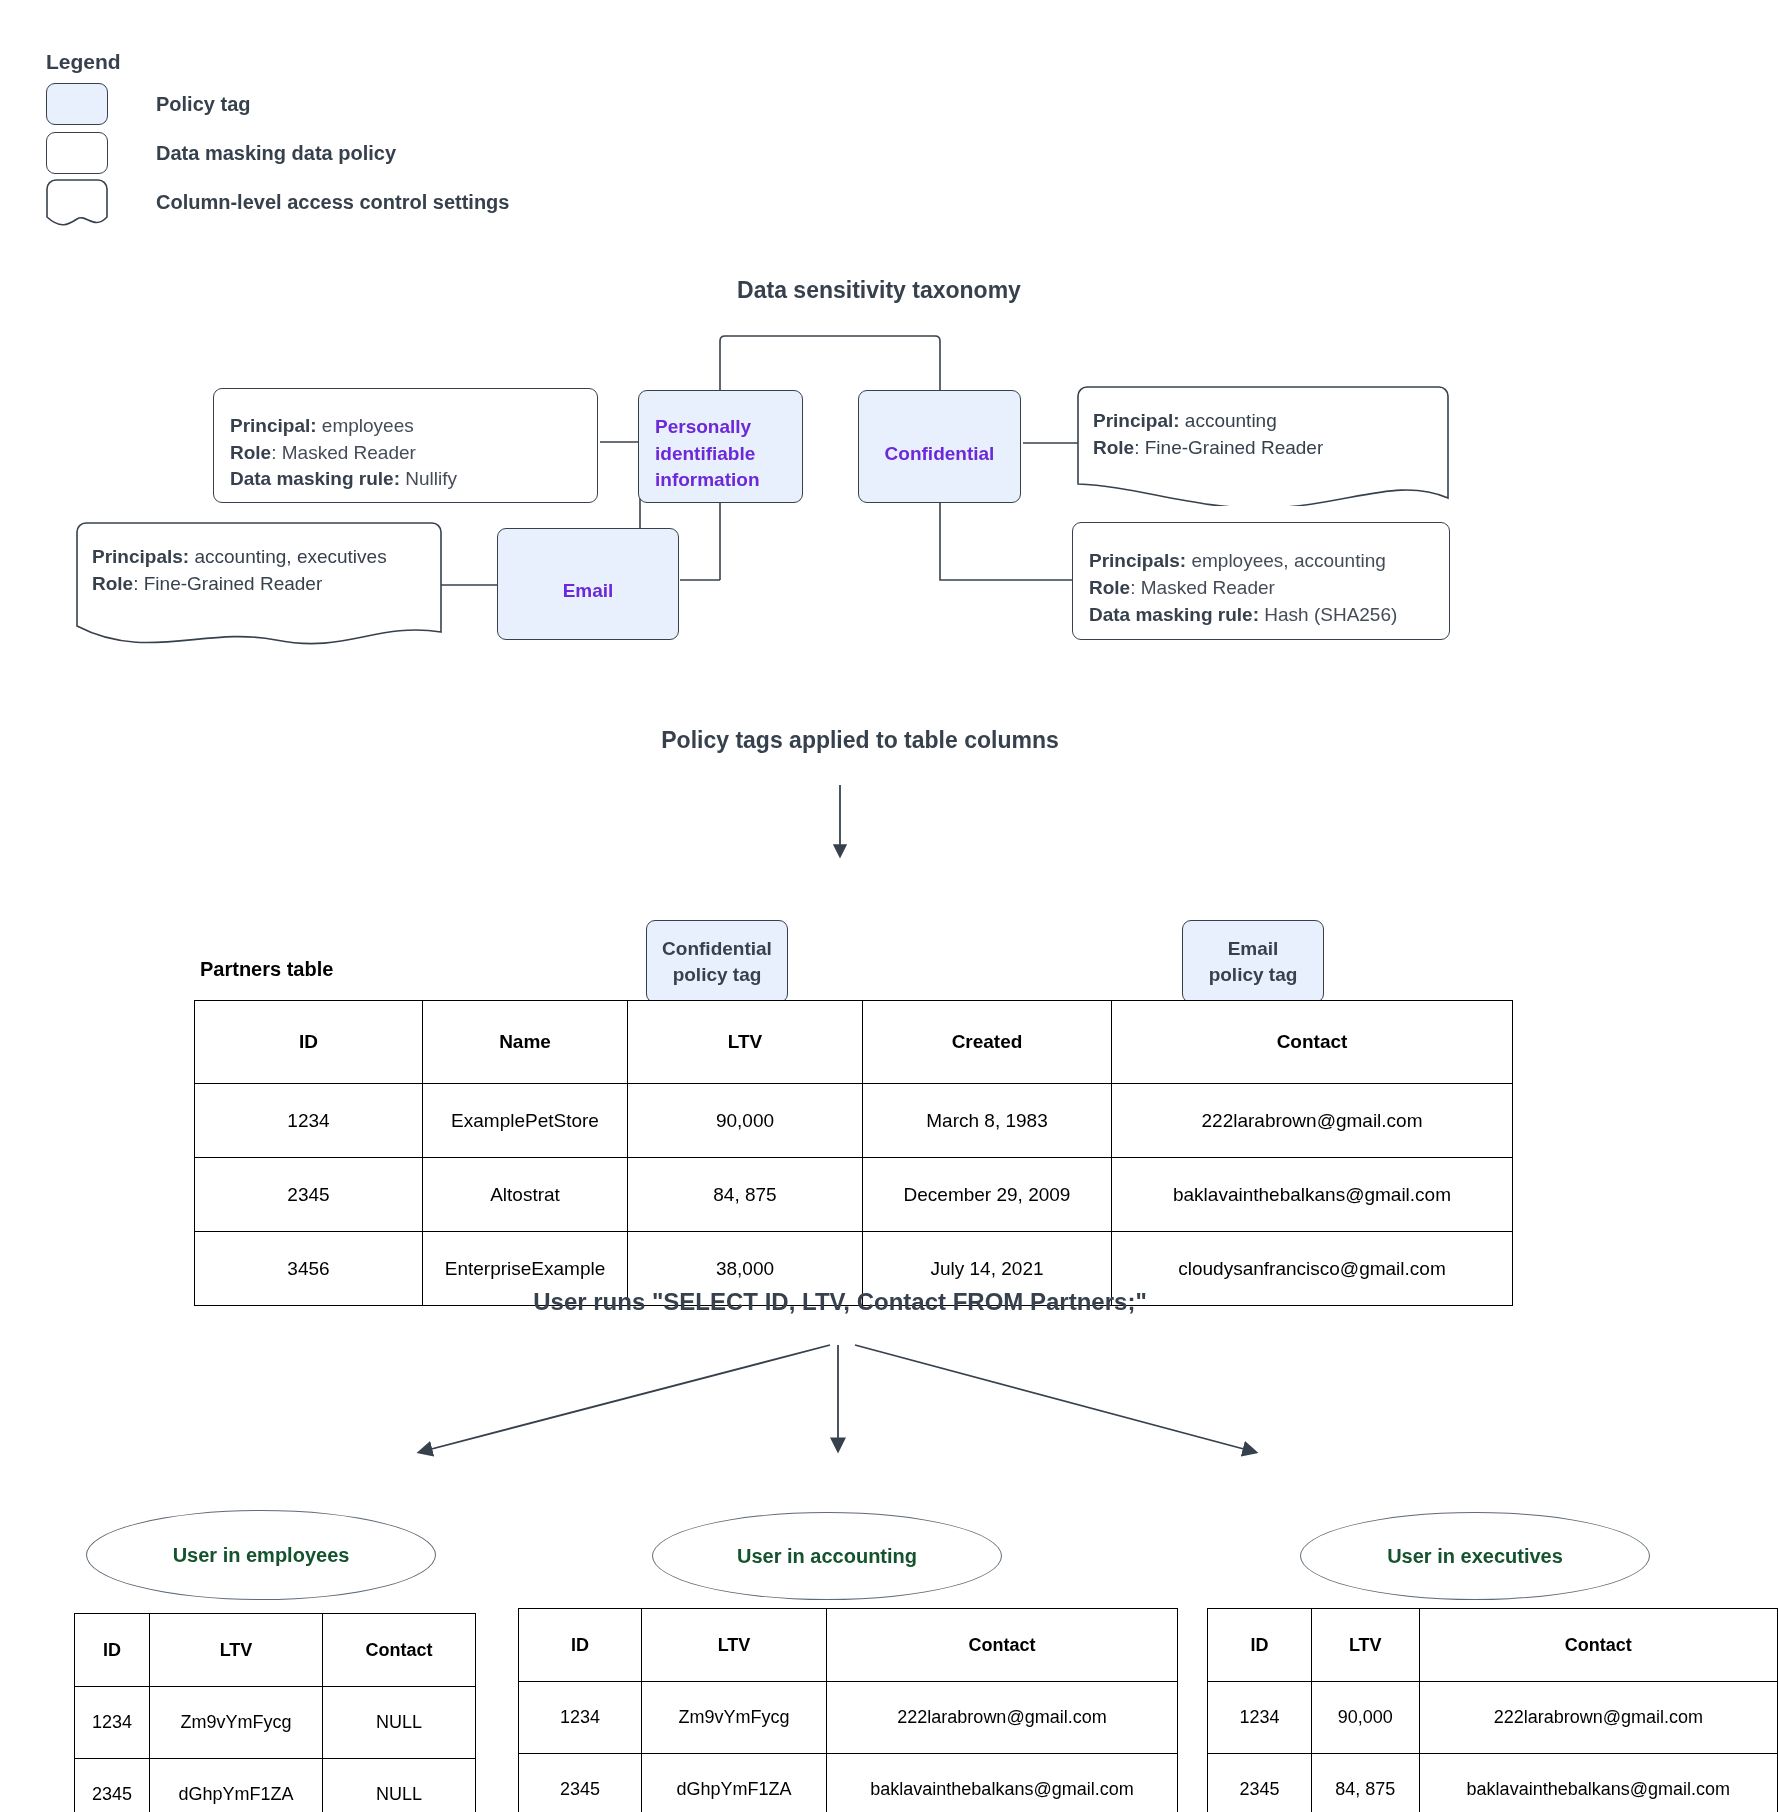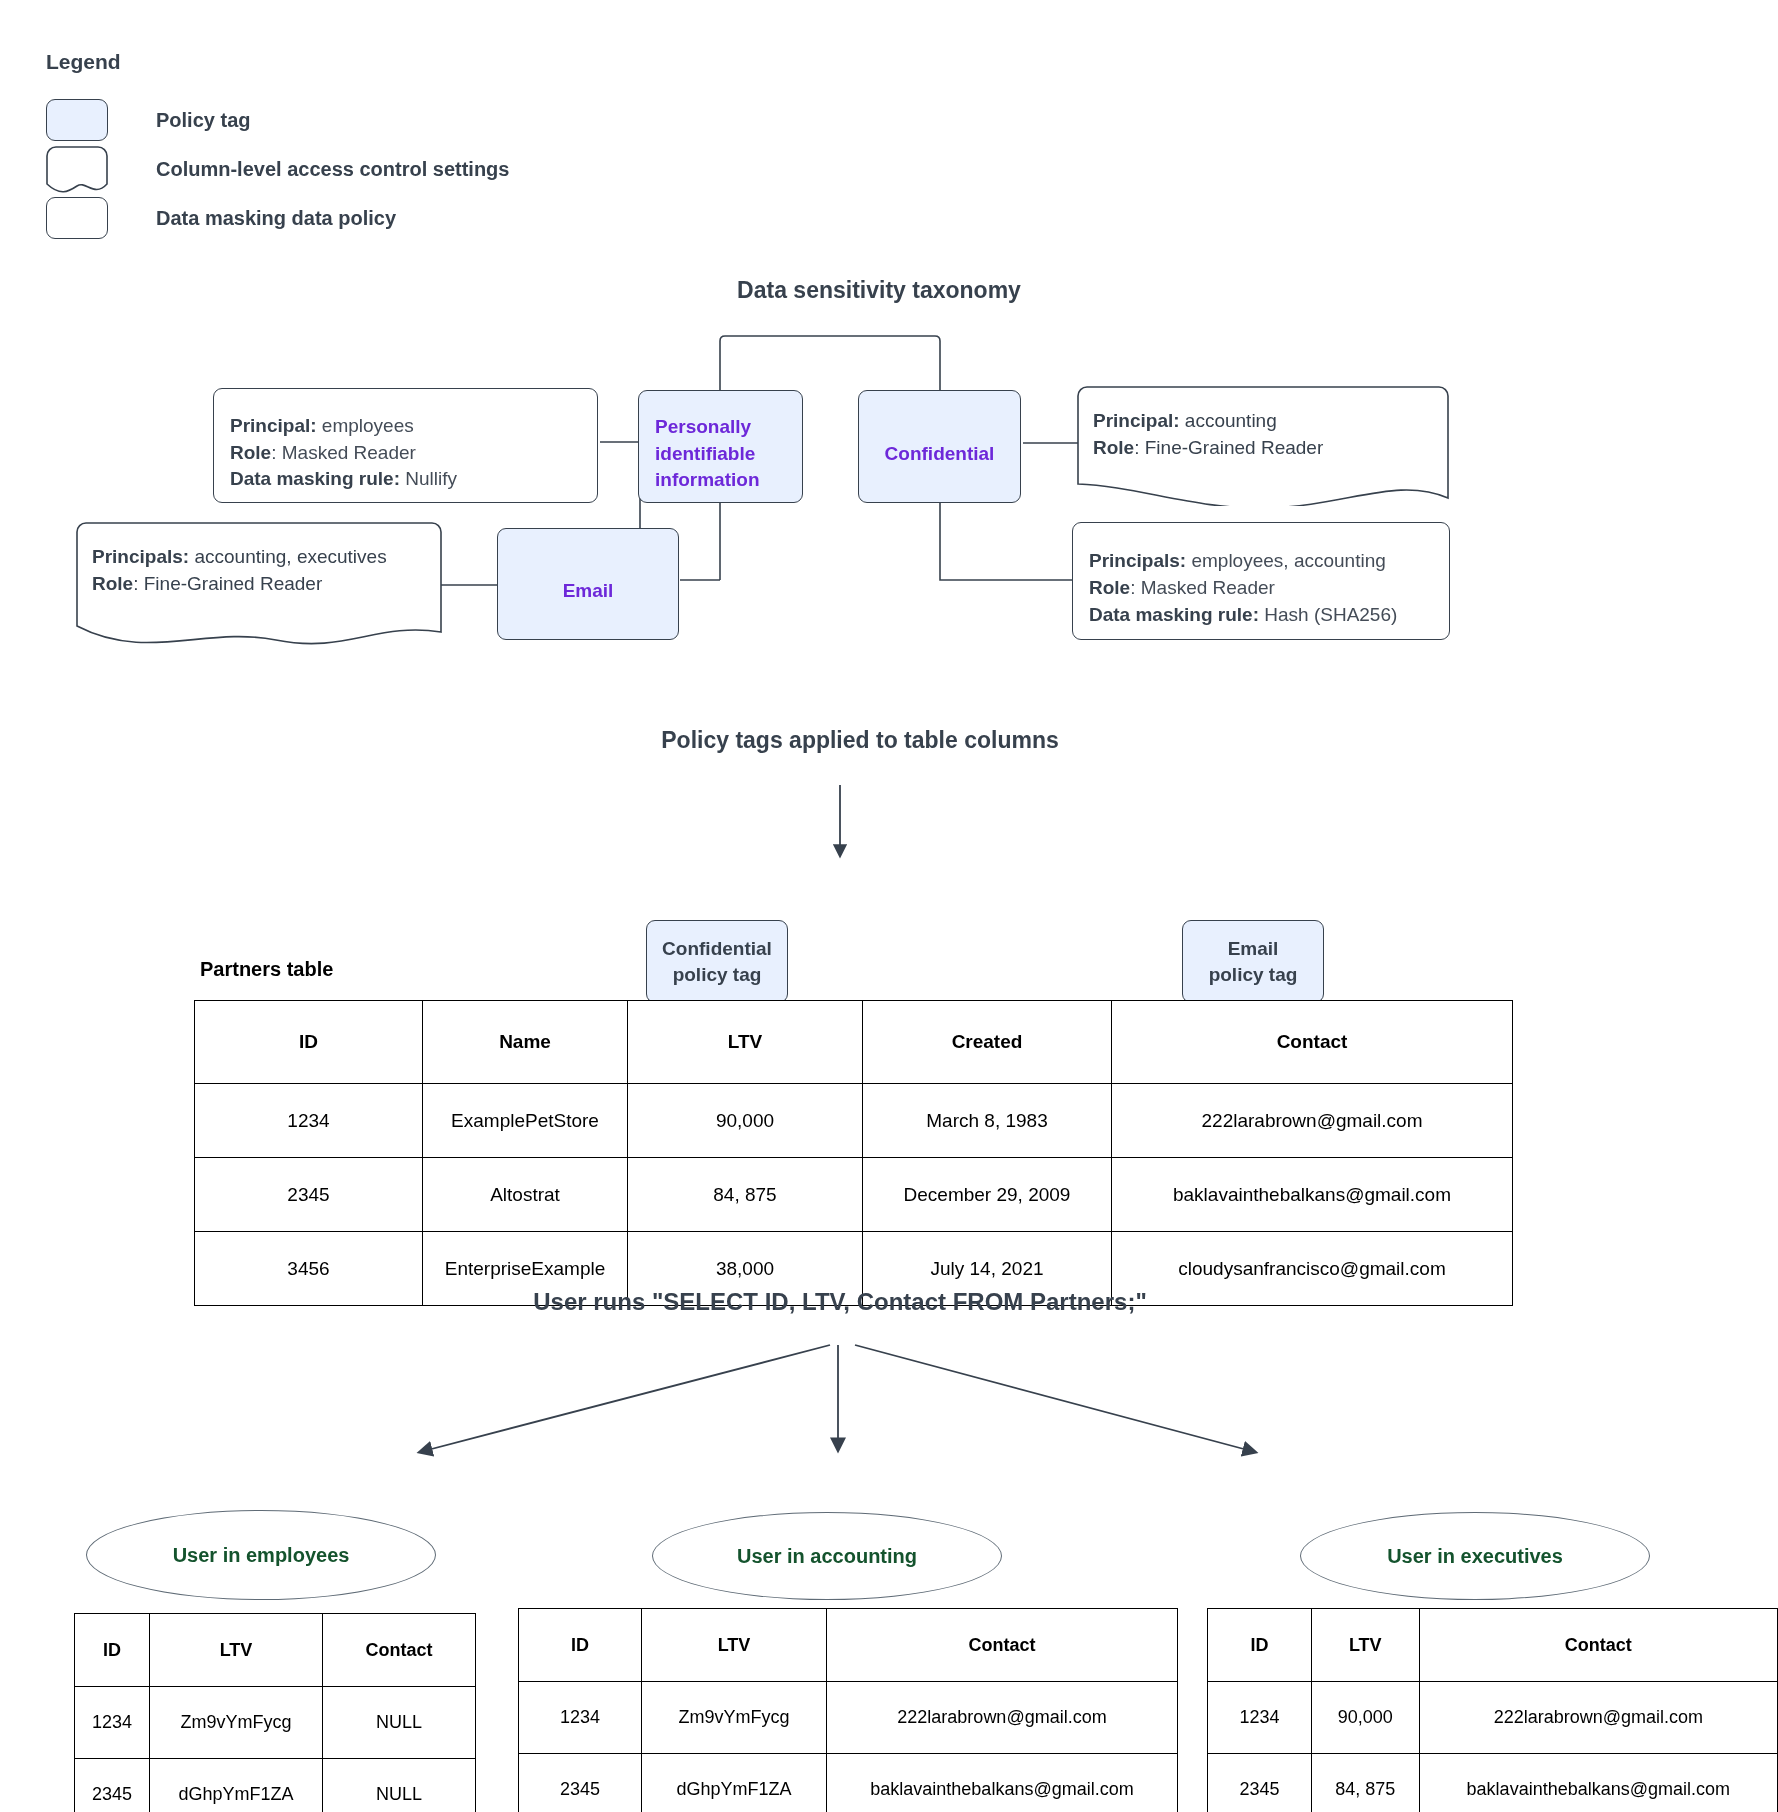--- a/index.html
+++ b/index.html
@@ -16,21 +16,21 @@
     overflow: hidden;
   }
   .abs { position: absolute; }
 
   
   #legend { left: 46px; top: 50px; width: 640px; }
   .legend-title {
     font-size: 21px;
     font-weight: bold;
     color: #37414d;
-    margin-bottom: 22px;
+    margin-bottom: 6px;
   }
   .legend-row {
     display: flex;
     align-items: center;
     height: 48px;
     margin-bottom: 1px;
   }
   .legend-swatch {
     width: 62px;
     height: 42px;
@@ -185,32 +185,32 @@
 
 <div class="abs" id="legend">
   <div class="legend-title">Legend</div>
 
   <div class="legend-row">
     <div class="legend-swatch tag"></div>
     <div class="legend-label">Policy tag</div>
   </div>
 
   <div class="legend-row">
+    <div class="legend-swatch policy"></div>
+    <div class="legend-label">Data masking data policy</div>
+  </div>
+
+  <div class="legend-row">
     <div class="legend-swatch wavy">
       <svg width="62" height="50" viewBox="0 0 62 50">
         <path d="M1,10 A9,9 0 0 1 10,1 L52,1 A9,9 0 0 1 61,10 L61,38
                  C48,52 40,34 31,40 C22,46 14,50 1,38 Z" fill="#ffffff" stroke="#37414d" stroke-width="1.6"></path>
       </svg>
     </div>
     <div class="legend-label">Column-level access control settings</div>
-  </div>
-
-  <div class="legend-row">
-    <div class="legend-swatch policy"></div>
-    <div class="legend-label">Data masking data policy</div>
   </div>
 </div>
 
 <div class="section-title abs" style="left:16px; top:277px; width:1700px;padding-left:13px;">Data sensitivity taxonomy</div>
 
 <svg class="conn" style="left:0; top:0; width:1778px; height:700px;">
 
   <path class="cline" d="M720,390 L720,341 Q720,336 725,336 L935,336 Q940,336 940,341 L940,390"></path>
 
   <path class="cline" d="M600,442 L640,442"></path>

